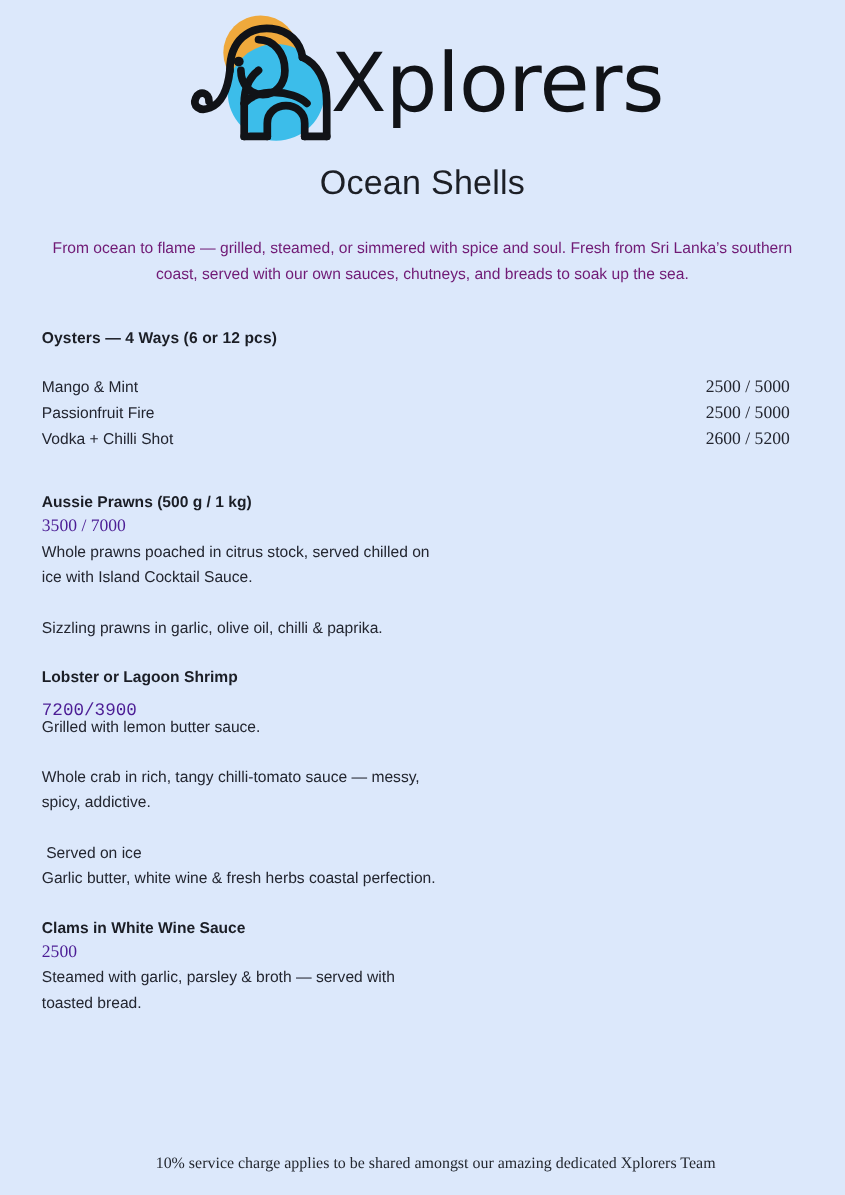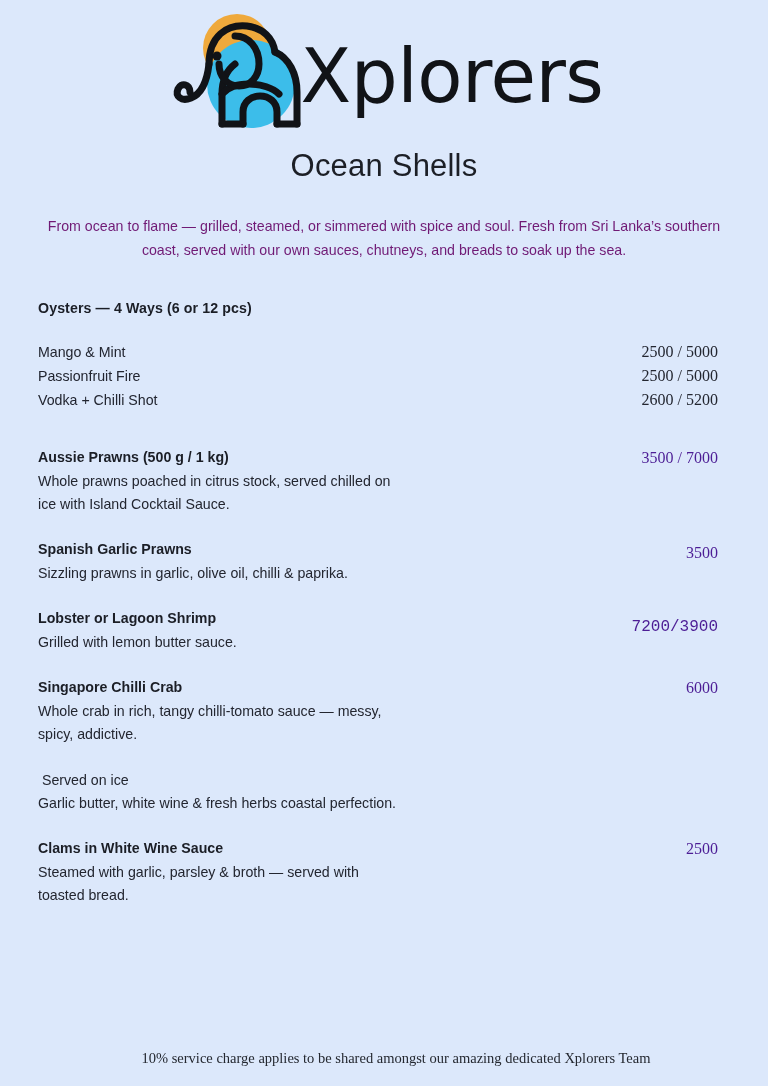--- a/index.html
+++ b/index.html
@@ -115,20 +115,21 @@
 
   
   .dish {
     position: relative;
     margin-top: 23px;
   }
   .dish-head {
     display: flex;
     justify-content: space-between;
     align-items: flex-start;
+    flex-direction: column;
   }
   .dish-name {
     font-size: 14.2px;
     font-weight: bold;
     color: #1b1e26;
     line-height: 21px;
     max-width: 520px;
   }
   .dish-price {
     font-family: "Liberation Serif", serif;
@@ -217,40 +218,32 @@
     <div class="dish">
       <div class="dish-head">
         <span class="dish-name">Aussie Prawns (500 g / 1 kg)</span>
         <span class="dish-price">3500 / 7000</span>
       </div>
       <div class="dish-desc">Whole prawns poached in citrus stock, served chilled on
 ice with Island Cocktail Sauce.</div>
     </div>
 
     <div class="dish">
-      <div class="dish-head">
-        <span class="dish-name">Spanish Garlic Prawns</span>
-        <span class="dish-price nudge-1">3500</span>
-      </div>
       <div class="dish-desc">Sizzling prawns in garlic, olive oil, chilli &amp; paprika.</div>
     </div>
 
     <div class="dish">
       <div class="dish-head">
         <span class="dish-name">Lobster or Lagoon Shrimp</span>
         <span class="dish-price nudge-2">7200/3900</span>
       </div>
       <div class="dish-desc">Grilled with lemon butter sauce.</div>
     </div>
 
     <div class="dish">
-      <div class="dish-head">
-        <span class="dish-name">Singapore Chilli Crab</span>
-        <span class="dish-price">6000</span>
-      </div>
       <div class="dish-desc">Whole crab in rich, tangy chilli-tomato sauce — messy,
 spicy, addictive.</div>
     </div>
 
     <div class="dish">
       <div class="dish-desc"> Served on ice
 Garlic butter, white wine &amp; fresh herbs coastal perfection.</div>
     </div>
 
     <div class="dish">

